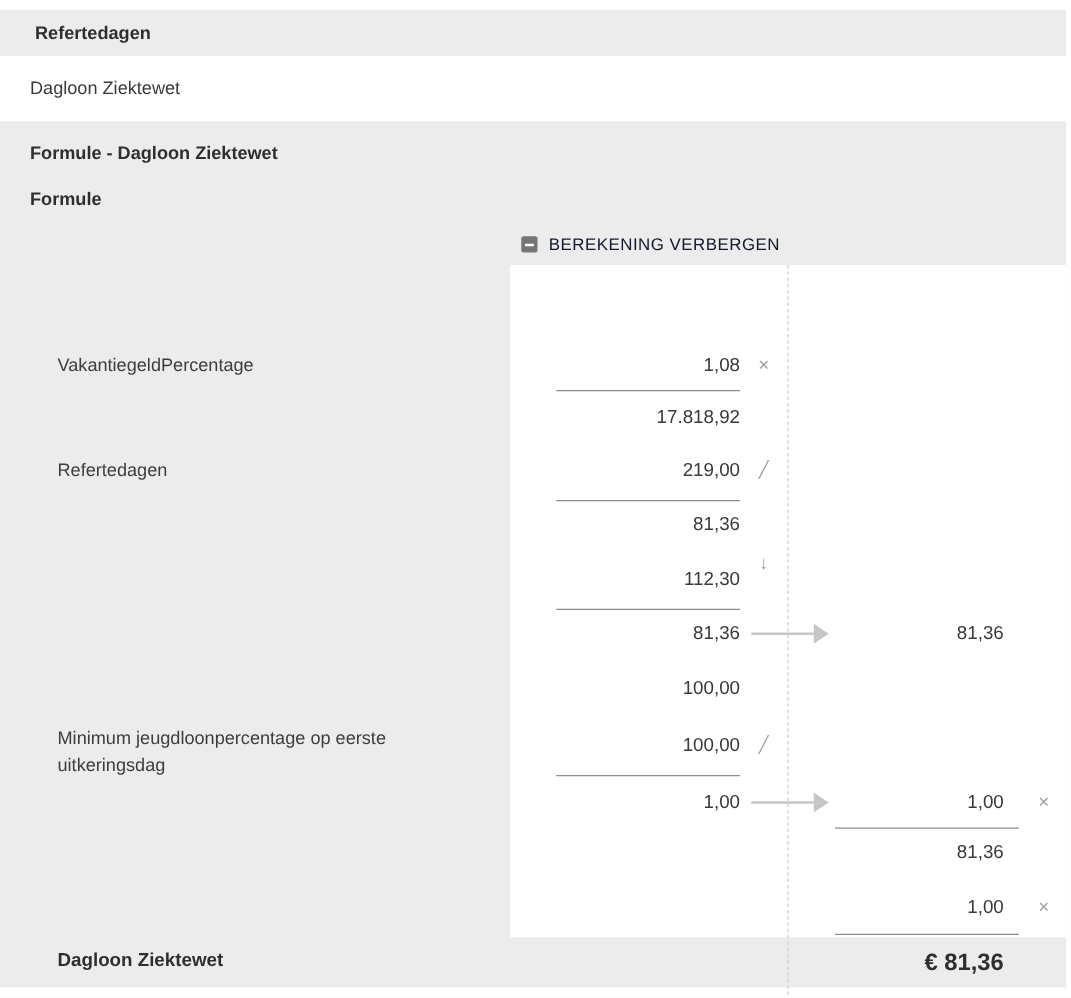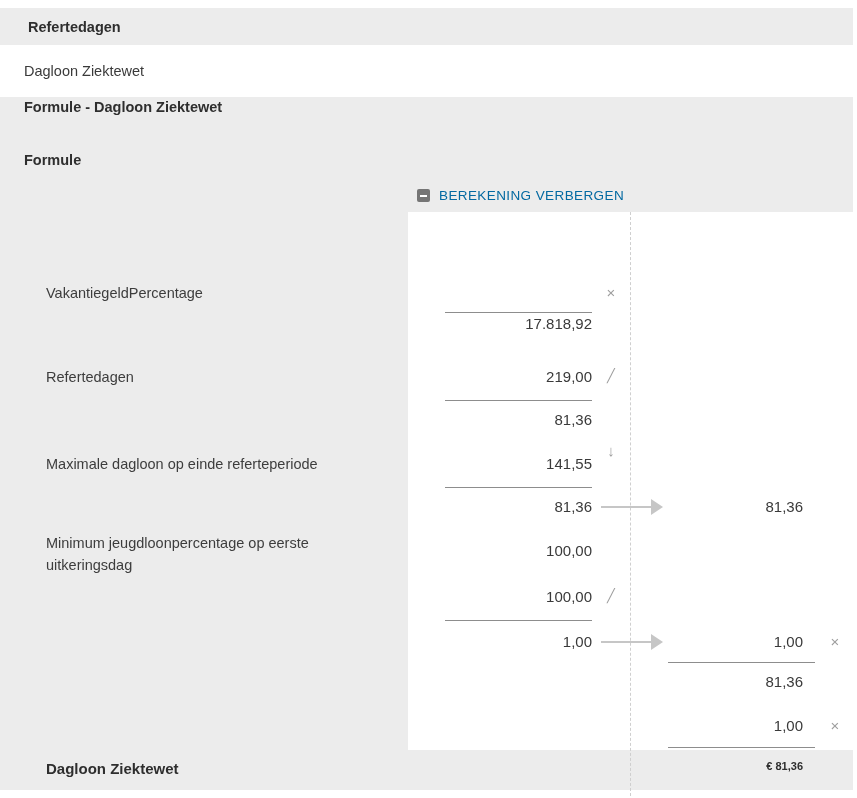--- a/index.html
+++ b/index.html
@@ -11,45 +11,45 @@
     position:absolute;top:8px;left:0;width:853px;height:37px;background:#ececec;
     display:flex;align-items:center;padding-left:28px;box-sizing:border-box;
     font-weight:bold;font-size:14.5px;color:#2e2e2e;
   }
   .row-item{
     position:absolute;top:45px;left:0;width:853px;height:52px;background:#ffffff;
     display:flex;align-items:center;padding-left:24px;box-sizing:border-box;
     font-size:14.5px;color:#3a3a3a;
   }
   .section-gray{position:absolute;top:97px;left:0;width:853px;height:653px;background:#ececec;}
-  .h-formule{position:absolute;top:97px;left:24px;font-weight:bold;font-size:14.5px;color:#2e2e2e;line-height:20px;}
+  .h-formule{position:absolute;top:113px;left:24px;font-weight:bold;font-size:14.5px;color:#2e2e2e;line-height:20px;}
   .h-gegevens{position:absolute;top:150px;left:24px;font-weight:bold;font-size:14.5px;color:#2e2e2e;line-height:20px;}
   .toggle{
     position:absolute;top:188px;left:417px;display:flex;align-items:center;gap:9px;
-    font-size:13.5px;color:#0369a1;letter-spacing:0.4px;cursor:pointer;z-index:6;
+    font-size:13.5px;color:#0f172a;letter-spacing:0.4px;cursor:pointer;z-index:6;
   }
   .minus-icon{width:13px;height:13px;background:#757575;border-radius:2px;display:inline-flex;align-items:center;justify-content:center;}
   .minus-bar{width:7px;height:2px;background:#ffffff;display:block;}
   .calc-panel{position:absolute;top:212px;left:408px;width:445px;height:538px;background:#ffffff;z-index:2;}
   .dashed{position:absolute;top:212px;left:630px;height:584px;border-left:1px dashed #cfcfcf;z-index:3;}
   .lbl{position:absolute;left:46px;width:330px;font-size:14.5px;color:#3d3d3d;line-height:20px;z-index:4;}
-  .lbl.two{line-height:22px;}
+  .lbl.two{line-height:22px;margin-top:48px;}
   .mval{position:absolute;left:445px;width:147px;text-align:right;font-size:15px;color:#3a3a3a;line-height:20px;z-index:4;}
   .rval{position:absolute;left:668px;width:135px;text-align:right;font-size:15px;color:#3a3a3a;line-height:20px;z-index:4;}
   .op{position:absolute;left:600px;width:22px;text-align:center;font-size:15px;color:#9e9e9e;line-height:20px;z-index:4;}
   .op.divide{font-size:13px;}
   .rop{position:absolute;left:824px;width:22px;text-align:center;font-size:15px;color:#9e9e9e;line-height:20px;z-index:4;}
   .mline{position:absolute;left:445px;width:147px;border-top:1px solid #8d8d8d;z-index:4;}
   .rline{position:absolute;left:668px;width:147px;border-top:1px solid #8d8d8d;z-index:4;}
   .arrow{position:absolute;left:601px;width:62px;height:18px;display:flex;align-items:center;z-index:5;}
   .arrow .shaft{flex:1;height:2px;background:#c6c6c6;}
   .arrow .head{width:0;height:0;border-left:12px solid #c6c6c6;border-top:8px solid transparent;border-bottom:8px solid transparent;}
   .footer{position:absolute;top:750px;left:0;width:853px;height:40px;background:#ececec;z-index:2;}
   .footer .flbl{position:absolute;left:46px;top:10px;font-weight:bold;font-size:15px;color:#2e2e2e;z-index:4;}
-  .footer .fval{position:absolute;left:668px;top:10px;width:135px;text-align:right;font-weight:bold;font-size:11px;color:#2e2e2e;z-index:4;}
+  .footer .fval{position:absolute;left:668px;top:10px;width:135px;text-align:right;font-weight:bold;font-size:19px;color:#2e2e2e;z-index:4;}
 </style>
 </head>
 <body>
 
 <div class="page">
 
   <div class="bar-toelichting">
     <span>Refertedagen</span>
   </div>
 
@@ -67,35 +67,35 @@
         <span class="minus-bar"></span>
       </span>
     <span>BEREKENING VERBERGEN</span>
   </div>
 
   <div class="calc-panel"></div>
   <div class="dashed"></div>
 
 
   <div class="lbl" style="top:283px">VakantiegeldPercentage</div>
+  <div class="mval" style="top:283px">1,08</div>
   <div class="op" style="top:283px">×</div>
   <div class="mline" style="top:312px"></div>
 
-  <div class="mval" style="top:314px">17.818,92</div>
+  <div class="mval" style="top:324px">17.818,92</div>
 
   <div class="lbl" style="top:367px">Refertedagen</div>
   <div class="mval" style="top:367px">219,00</div>
   <div class="op divide" style="top:366px">╱</div>
   <div class="mline" style="top:400px"></div>
 
   <div class="mval" style="top:410px">81,36</div>
 
   <div class="op" style="top:441px">↓</div>
-  <div class="lbl" style="top:454px">Maximale dagloon op einde referteperiode</div>
-  <div class="mval" style="top:454px">141,55</div>
+  <div class="mval" style="top:454px">112,30</div>
   <div class="mline" style="top:487px"></div>
 
   <div class="mval" style="top:497px">81,36</div>
   <div class="arrow" style="top:498px">
       <div class="shaft"></div>
       <div class="head"></div>
     </div>
   <div class="rval" style="top:497px">81,36</div>
 
   <div class="lbl two" style="top:532px">Minimum jeugdloonpercentage op eerste uitkeringsdag</div>

